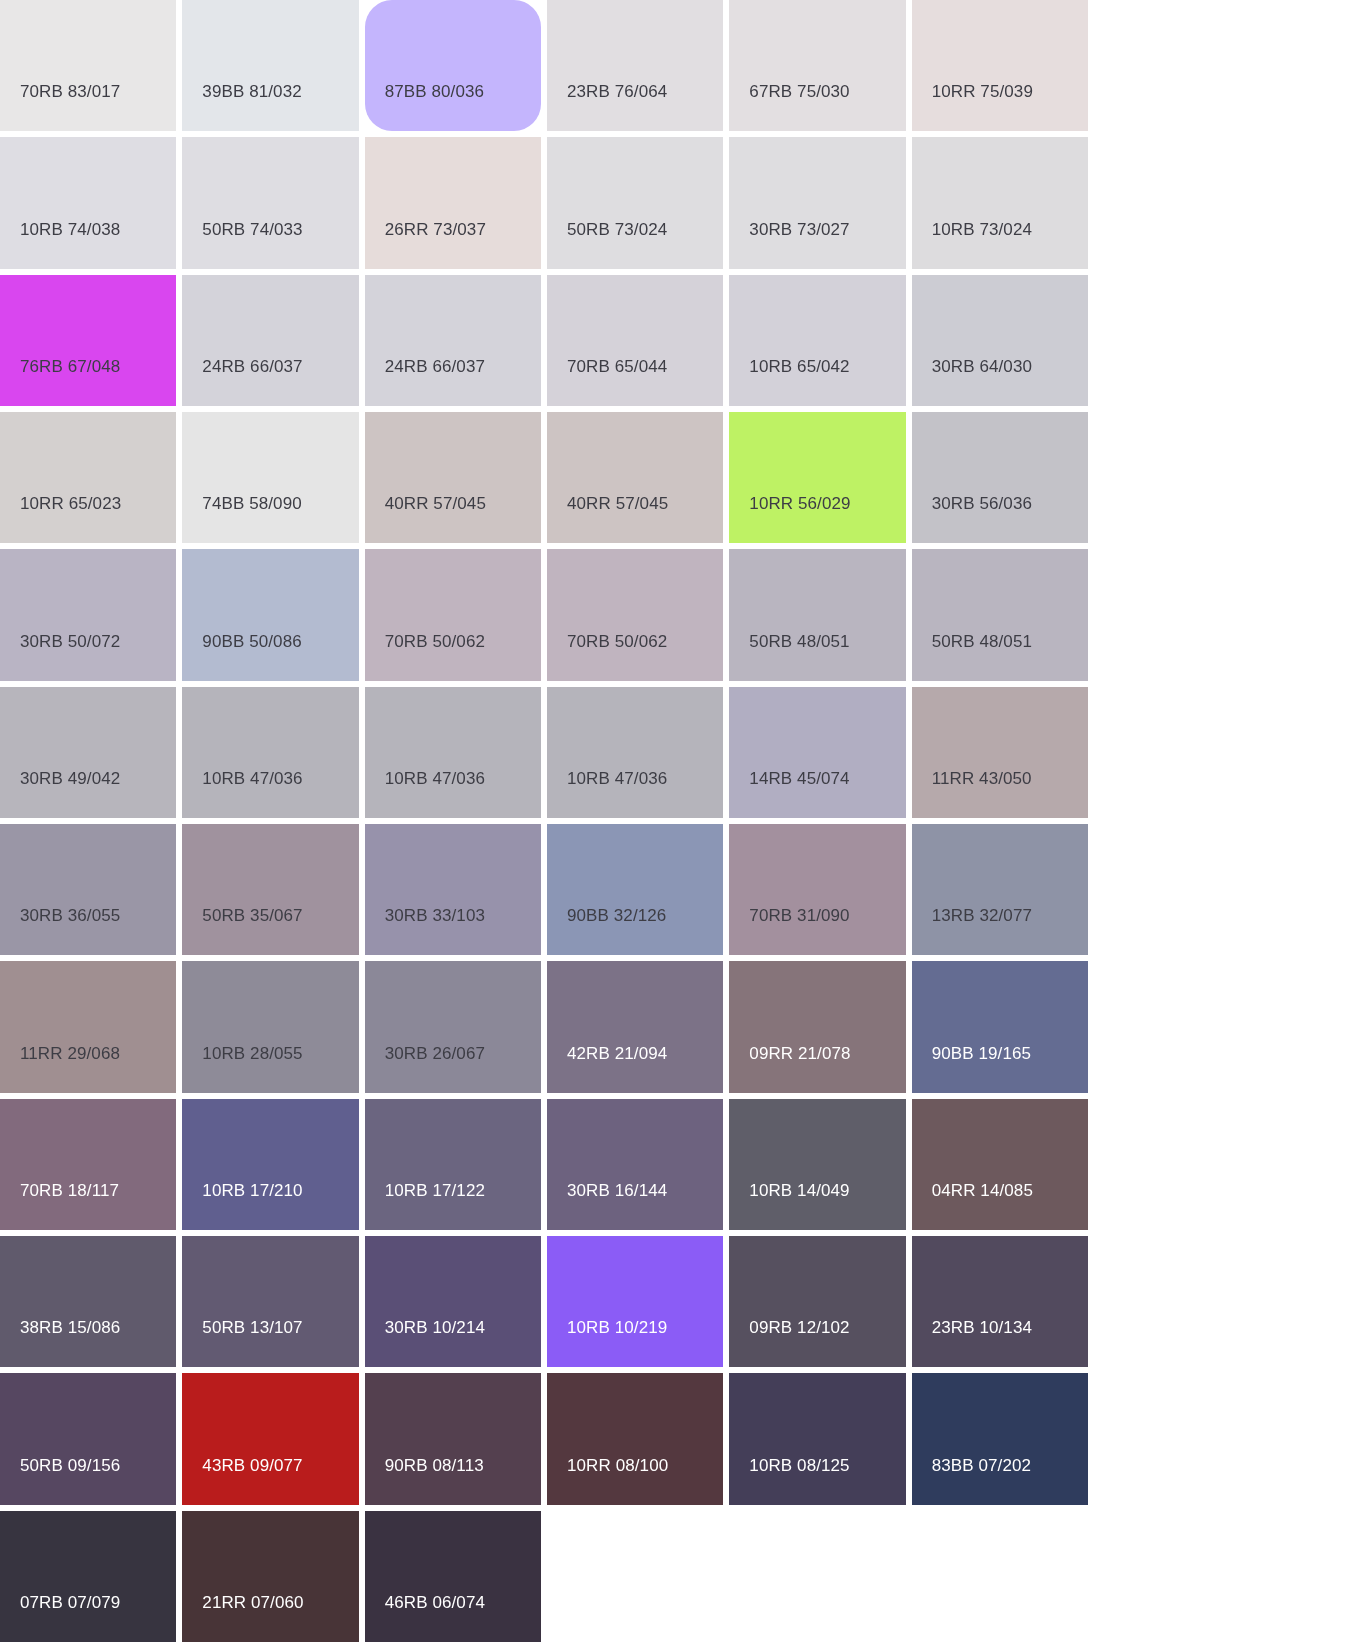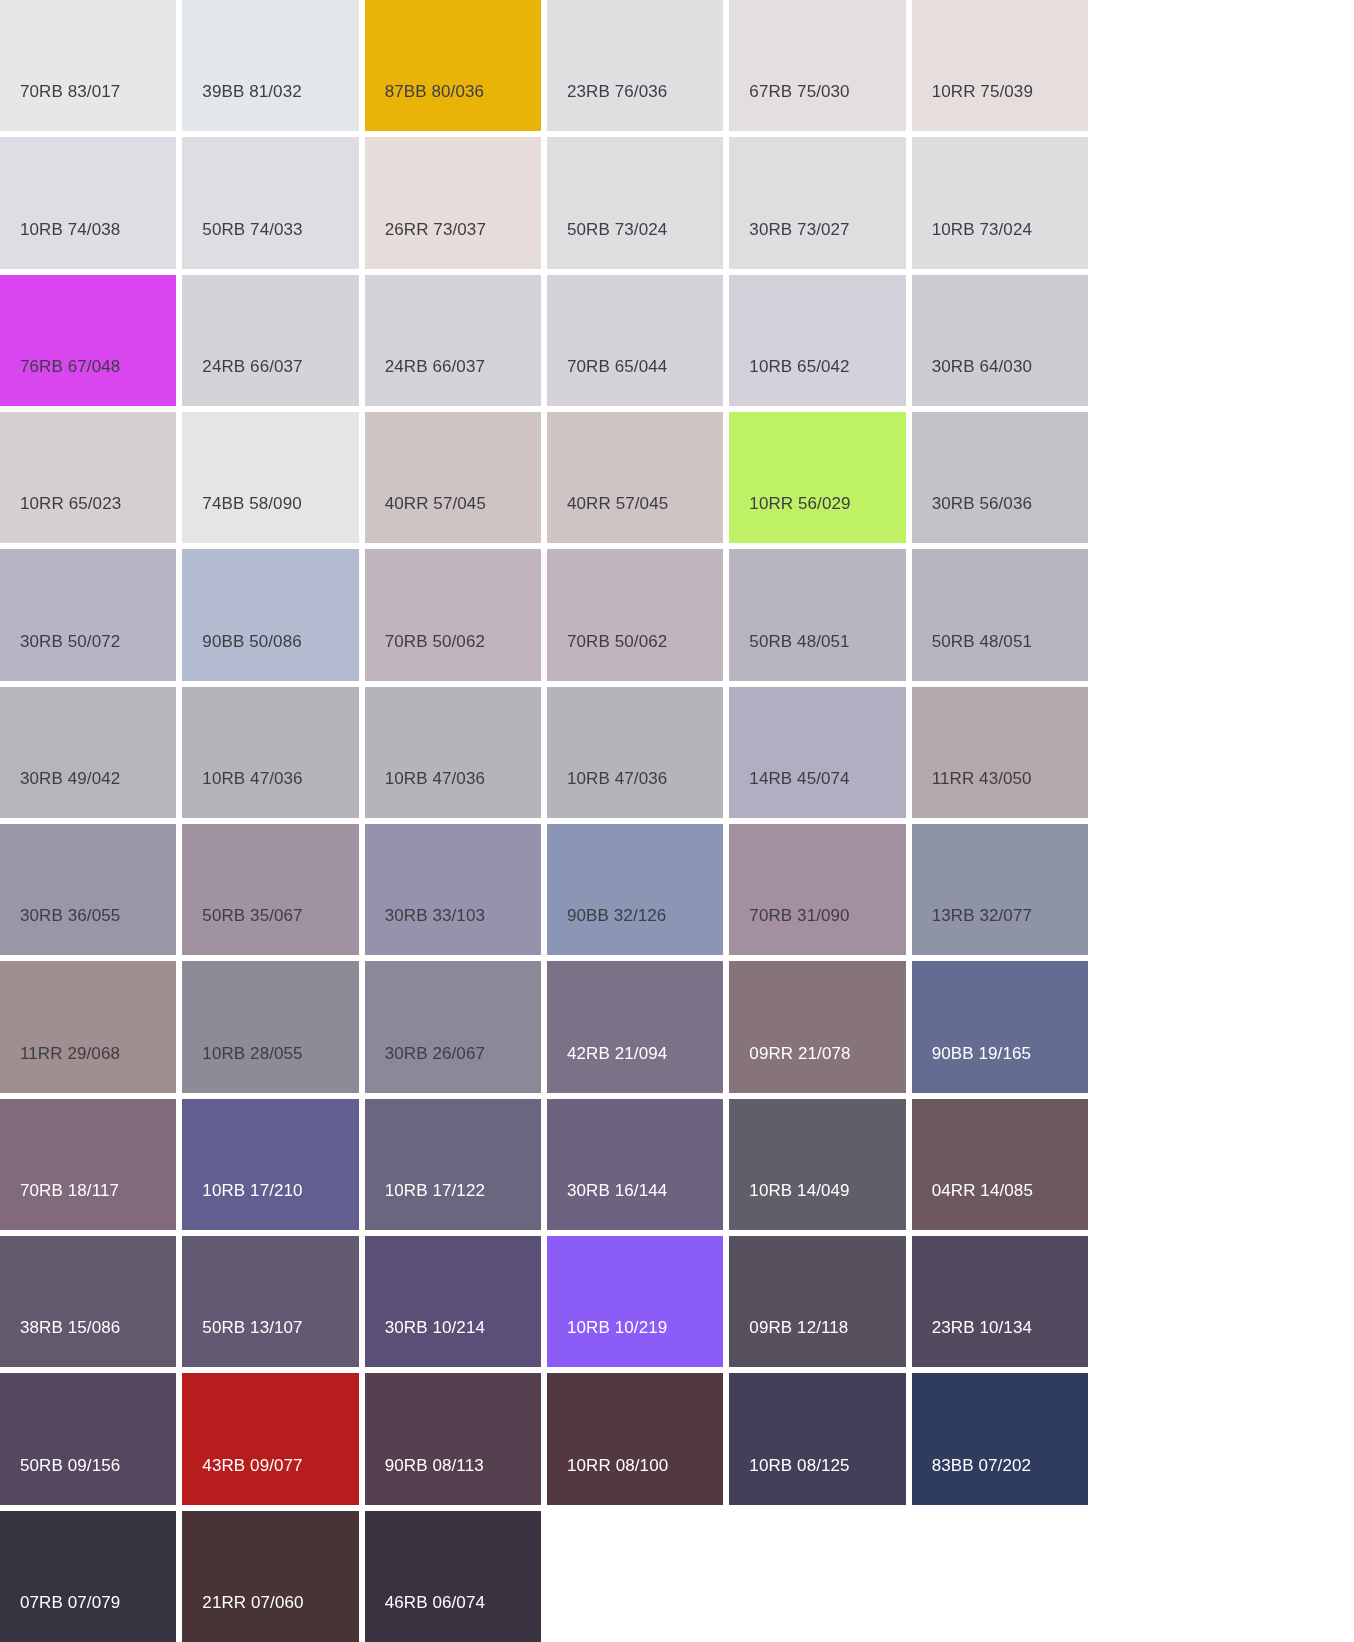--- a/index.html
+++ b/index.html
@@ -49,25 +49,25 @@
 </head>
 <body>
 
 <div id="palette-grid" style="gap: 6px; background: rgb(255, 255, 255); grid-template-columns: repeat(6, 1fr); grid-template-rows: repeat(12, 1fr);">
     <div class="swatch dark-text" style="background: rgb(232, 231, 231);">
       <span class="swatch-label">70RB 83/017</span>
     </div>
     <div class="swatch dark-text" style="background: rgb(227, 230, 234);">
       <span class="swatch-label">39BB 81/032</span>
     </div>
-    <div class="swatch dark-text" style="background: #eab308;">
+    <div class="swatch dark-text" style="background: #c4b5fd; border-radius: 27px;">
       <span class="swatch-label">87BB 80/036</span>
     </div>
     <div class="swatch dark-text" style="background: rgb(225, 222, 225);">
-      <span class="swatch-label">23RB 76/036</span>
+      <span class="swatch-label">23RB 76/064</span>
     </div>
     <div class="swatch dark-text" style="background: rgb(227, 223, 225);">
       <span class="swatch-label">67RB 75/030</span>
     </div>
     <div class="swatch dark-text" style="background: rgb(230, 221, 221);">
       <span class="swatch-label">10RR 75/039</span>
     </div>
     <div class="swatch dark-text" style="background: rgb(222, 221, 227);">
       <span class="swatch-label">10RB 74/038</span>
     </div>
@@ -218,21 +218,21 @@
     <div class="swatch light-text" style="background: rgb(98, 90, 114);">
       <span class="swatch-label">50RB 13/107</span>
     </div>
     <div class="swatch light-text" style="background: rgb(90, 79, 118);">
       <span class="swatch-label">30RB 10/214</span>
     </div>
     <div class="swatch light-text" style="background: #8b5cf6;">
       <span class="swatch-label">10RB 10/219</span>
     </div>
     <div class="swatch light-text" style="background: rgb(86, 80, 95);">
-      <span class="swatch-label">09RB 12/118</span>
+      <span class="swatch-label">09RB 12/102</span>
     </div>
     <div class="swatch light-text" style="background: rgb(82, 74, 94);">
       <span class="swatch-label">23RB 10/134</span>
     </div>
     <div class="swatch light-text" style="background: rgb(86, 71, 97);">
       <span class="swatch-label">50RB 09/156</span>
     </div>
     <div class="swatch light-text" style="background: #b91c1c;">
       <span class="swatch-label">43RB 09/077</span>
     </div>

